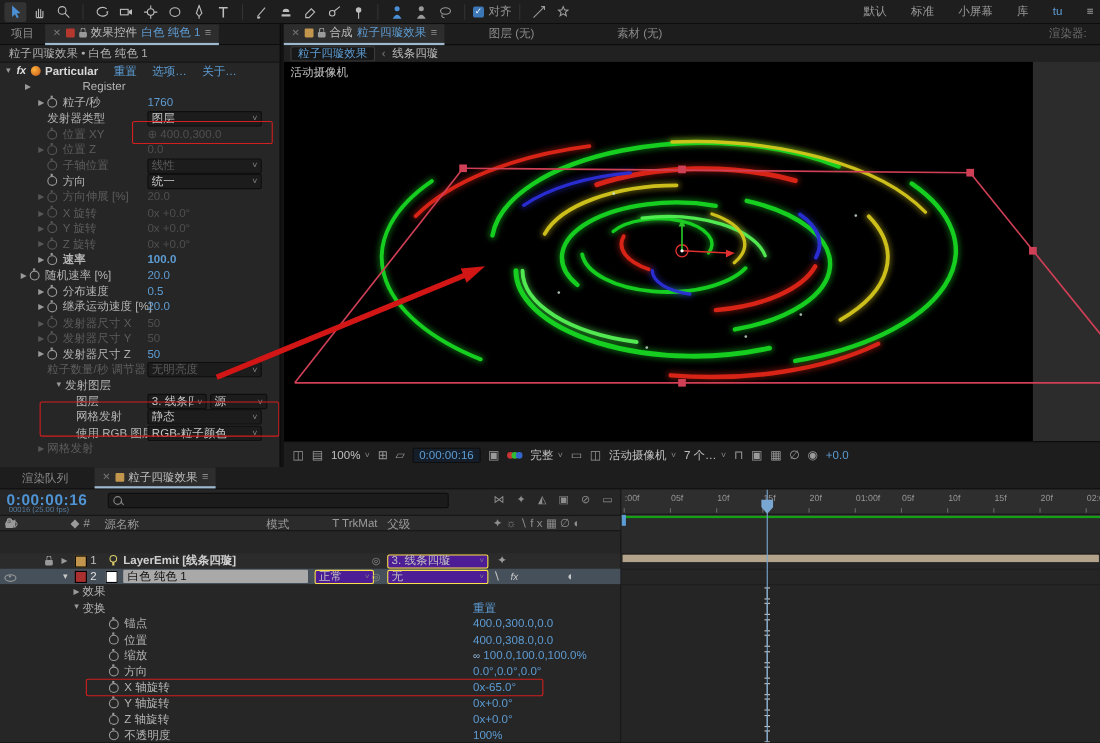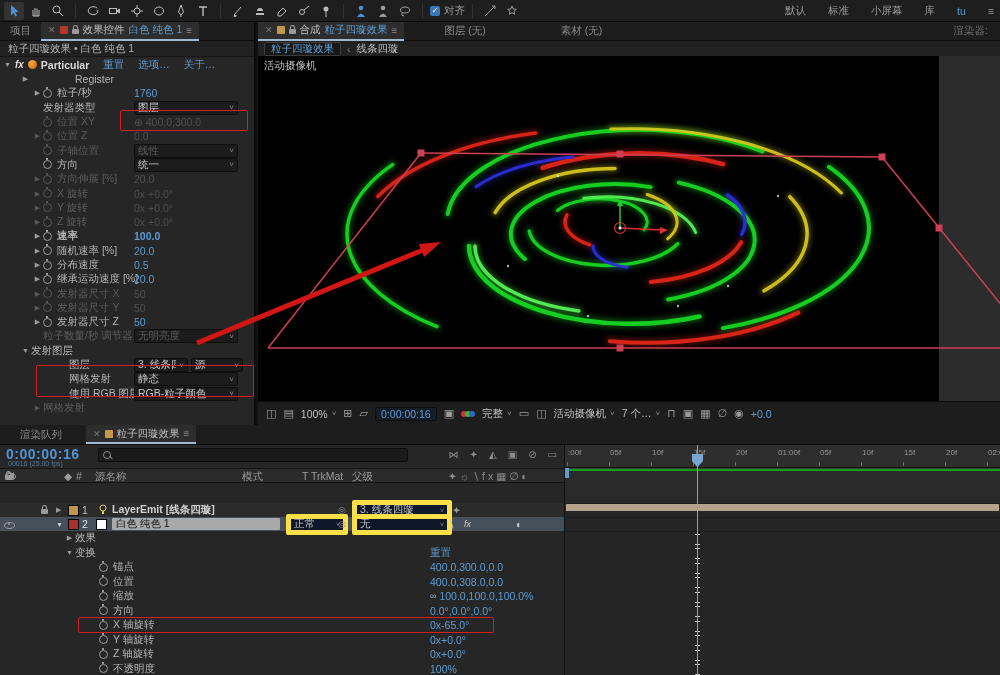--- a/index.html
+++ b/index.html
@@ -91,21 +91,21 @@
   .hdric{display:flex;gap:6px;position:absolute;left:5px;top:3px;}
   .eyei{width:9px;height:5px;border:1px solid #999;border-radius:50%;position:relative;margin-top:2px;}
   .eyei::after{content:"";position:absolute;left:2.5px;top:0.5px;width:2px;height:2px;background:#999;border-radius:50%;}
   .spki{width:0;height:0;border:4px solid transparent;border-right:5px solid #999;margin-top:1px;}
   .cirI{width:6px;height:6px;border:1px solid #999;border-radius:50%;margin-top:1px;}
   .lrow{position:absolute;left:0;width:565px;height:14px;}
   .lrow .cell{position:absolute;top:0;height:14px;display:flex;align-items:center;}
   .lrow.sel{background:#46505a;}
   .namebox{background:#a9a9a9;color:#141414;padding:0 4px;height:12px;display:flex;align-items:center;border-radius:1px;}
   .swatch{width:9px;height:9px;border:1px solid #000;}
-  .ddsm{background:#0f172a;border:5px solid #fde047;border-radius:2px;height:11px;display:flex;align-items:center;padding:0 3px;color:#c0c0c0;}
+  .ddsm{background:#4c1d95;border:1px solid #fde047;border-radius:2px;height:11px;display:flex;align-items:center;padding:0 3px;color:#c0c0c0;}
   .ddsm .chev{margin-left:4px;color:#888;font-size:7px;}
   .pick{color:#8a8a8a;font-size:9px;}
   #tlprops{position:absolute;left:0;top:86px;width:565px;height:200px;}
   #tlprops .prow{height:14.5px;}
   
   #tlright{position:absolute;left:565px;top:20px;width:435px;height:230px;background:#2a2a2a;overflow:hidden;}
   #ruler{position:absolute;left:0;top:0;width:435px;height:23px;background:#2e2e2e;border-bottom:1px solid #141414;box-sizing:border-box;}
   .tick{position:absolute;top:3px;color:#969696;font-size:8px;}
   .tickmark{position:absolute;bottom:1px;width:1px;height:4px;background:#6a6a6a;}
   #greenline{position:absolute;left:0;top:24px;width:435px;height:2px;background:#14a014;}
@@ -366,21 +366,21 @@
         </span>
       </div>
       <div class="prow" style="padding-left: 32px; font-weight: bold;">
         <span class="arr">▶</span>
         <span class="sw"></span>
         <span class="plab">速率</span>
         <span class="vcol" style="left: 134px;">
           <span class="pval ">100.0</span>
         </span>
       </div>
-      <div class="prow" style="padding-left: 32px;">
+      <div class="prow" style="padding-left: 16px;">
         <span class="arr">▶</span>
         <span class="sw"></span>
         <span class="plab">随机速率 [%]</span>
         <span class="vcol" style="left: 134px;">
           <span class="pval ">20.0</span>
         </span>
       </div>
       <div class="prow" style="padding-left: 32px;">
         <span class="arr">▶</span>
         <span class="sw"></span>
@@ -424,21 +424,21 @@
       <div class="prow dim" style="padding-left: 32px;">
         <span class="arr"></span>
         <span class="plab">粒子数量/秒 调节器</span>
         <span class="vcol" style="left: 134px;">
           <span class="dd" style="width: 96px;">
             <span class="ddt">无明亮度</span>
             <span class="chev">˅</span>
           </span>
         </span>
       </div>
-      <div class="prow" style="padding-left: 20px;">
+      <div class="prow" style="padding-left: 48px;">
         <span class="arr">▼</span>
         <span class="plab">发射图层</span>
         <span class="vcol" style="left: 134px;"></span>
       </div>
       <div class="prow" style="padding-left: 58px;">
         <span class="arr"></span>
         <span class="plab">图层</span>
         <span class="vcol" style="left: 134px;">
           <span class="dd" style="width: 46px;">
             <span class="ddt">3. 线条四</span>

